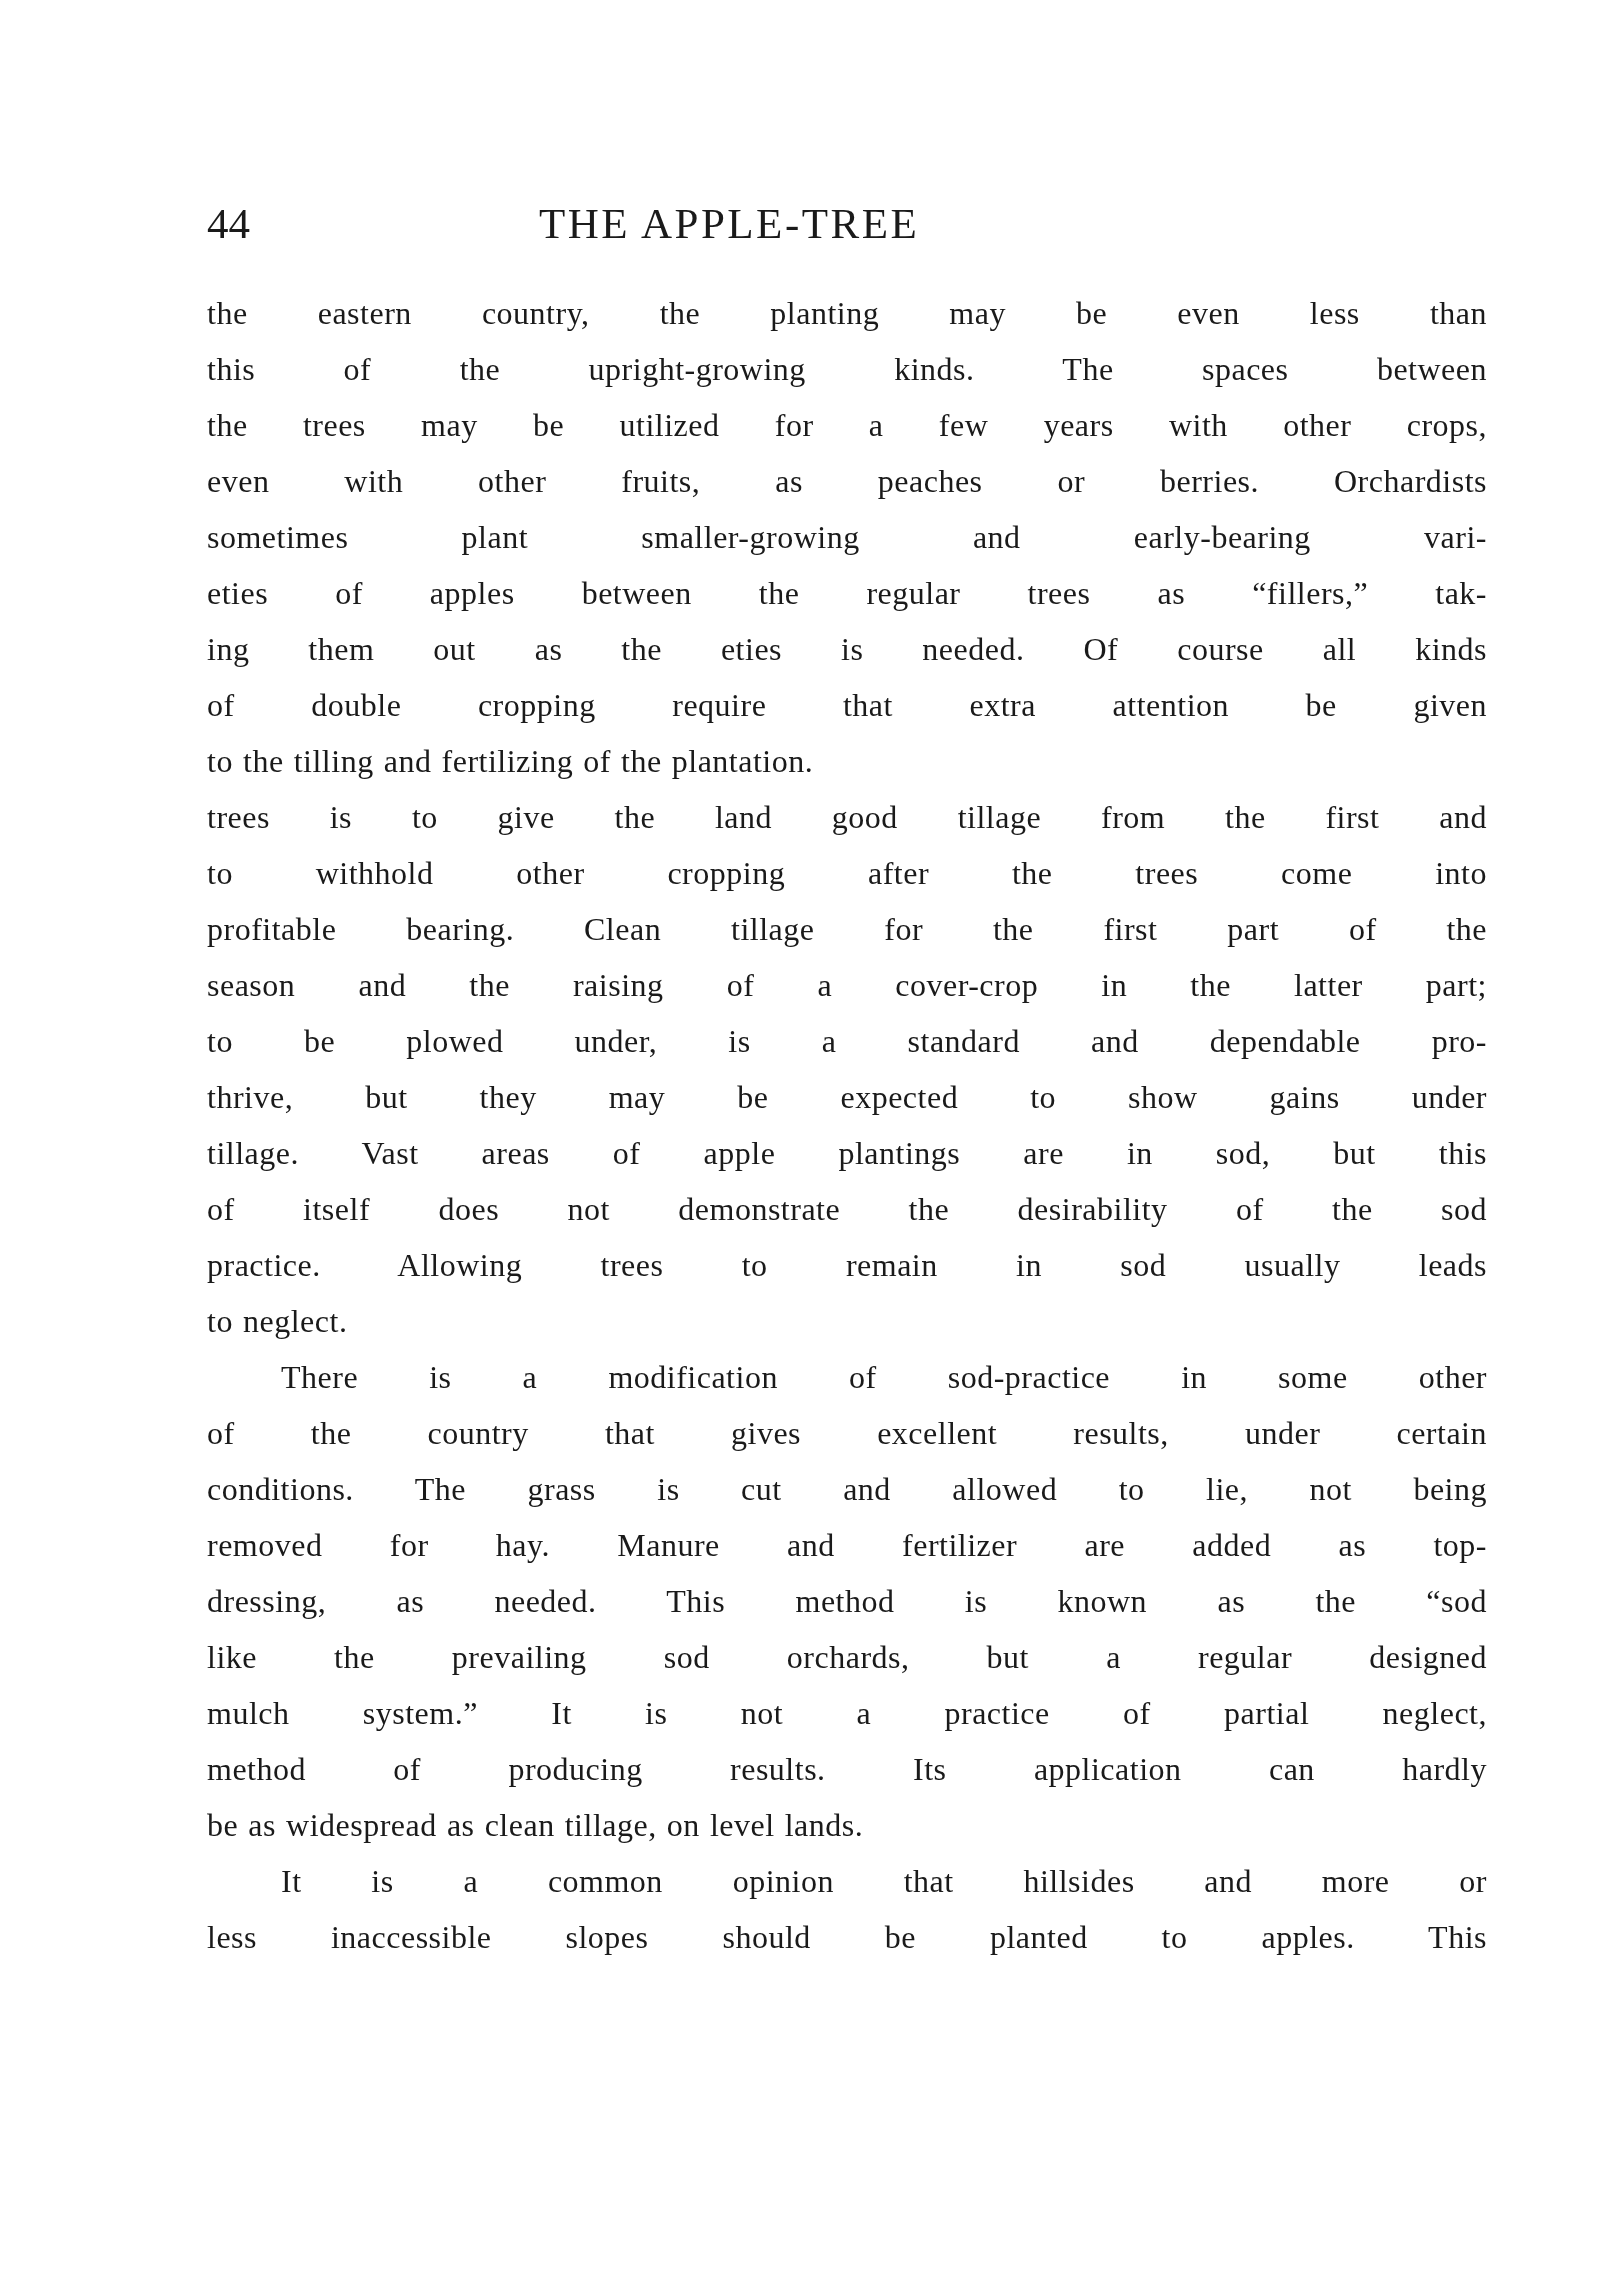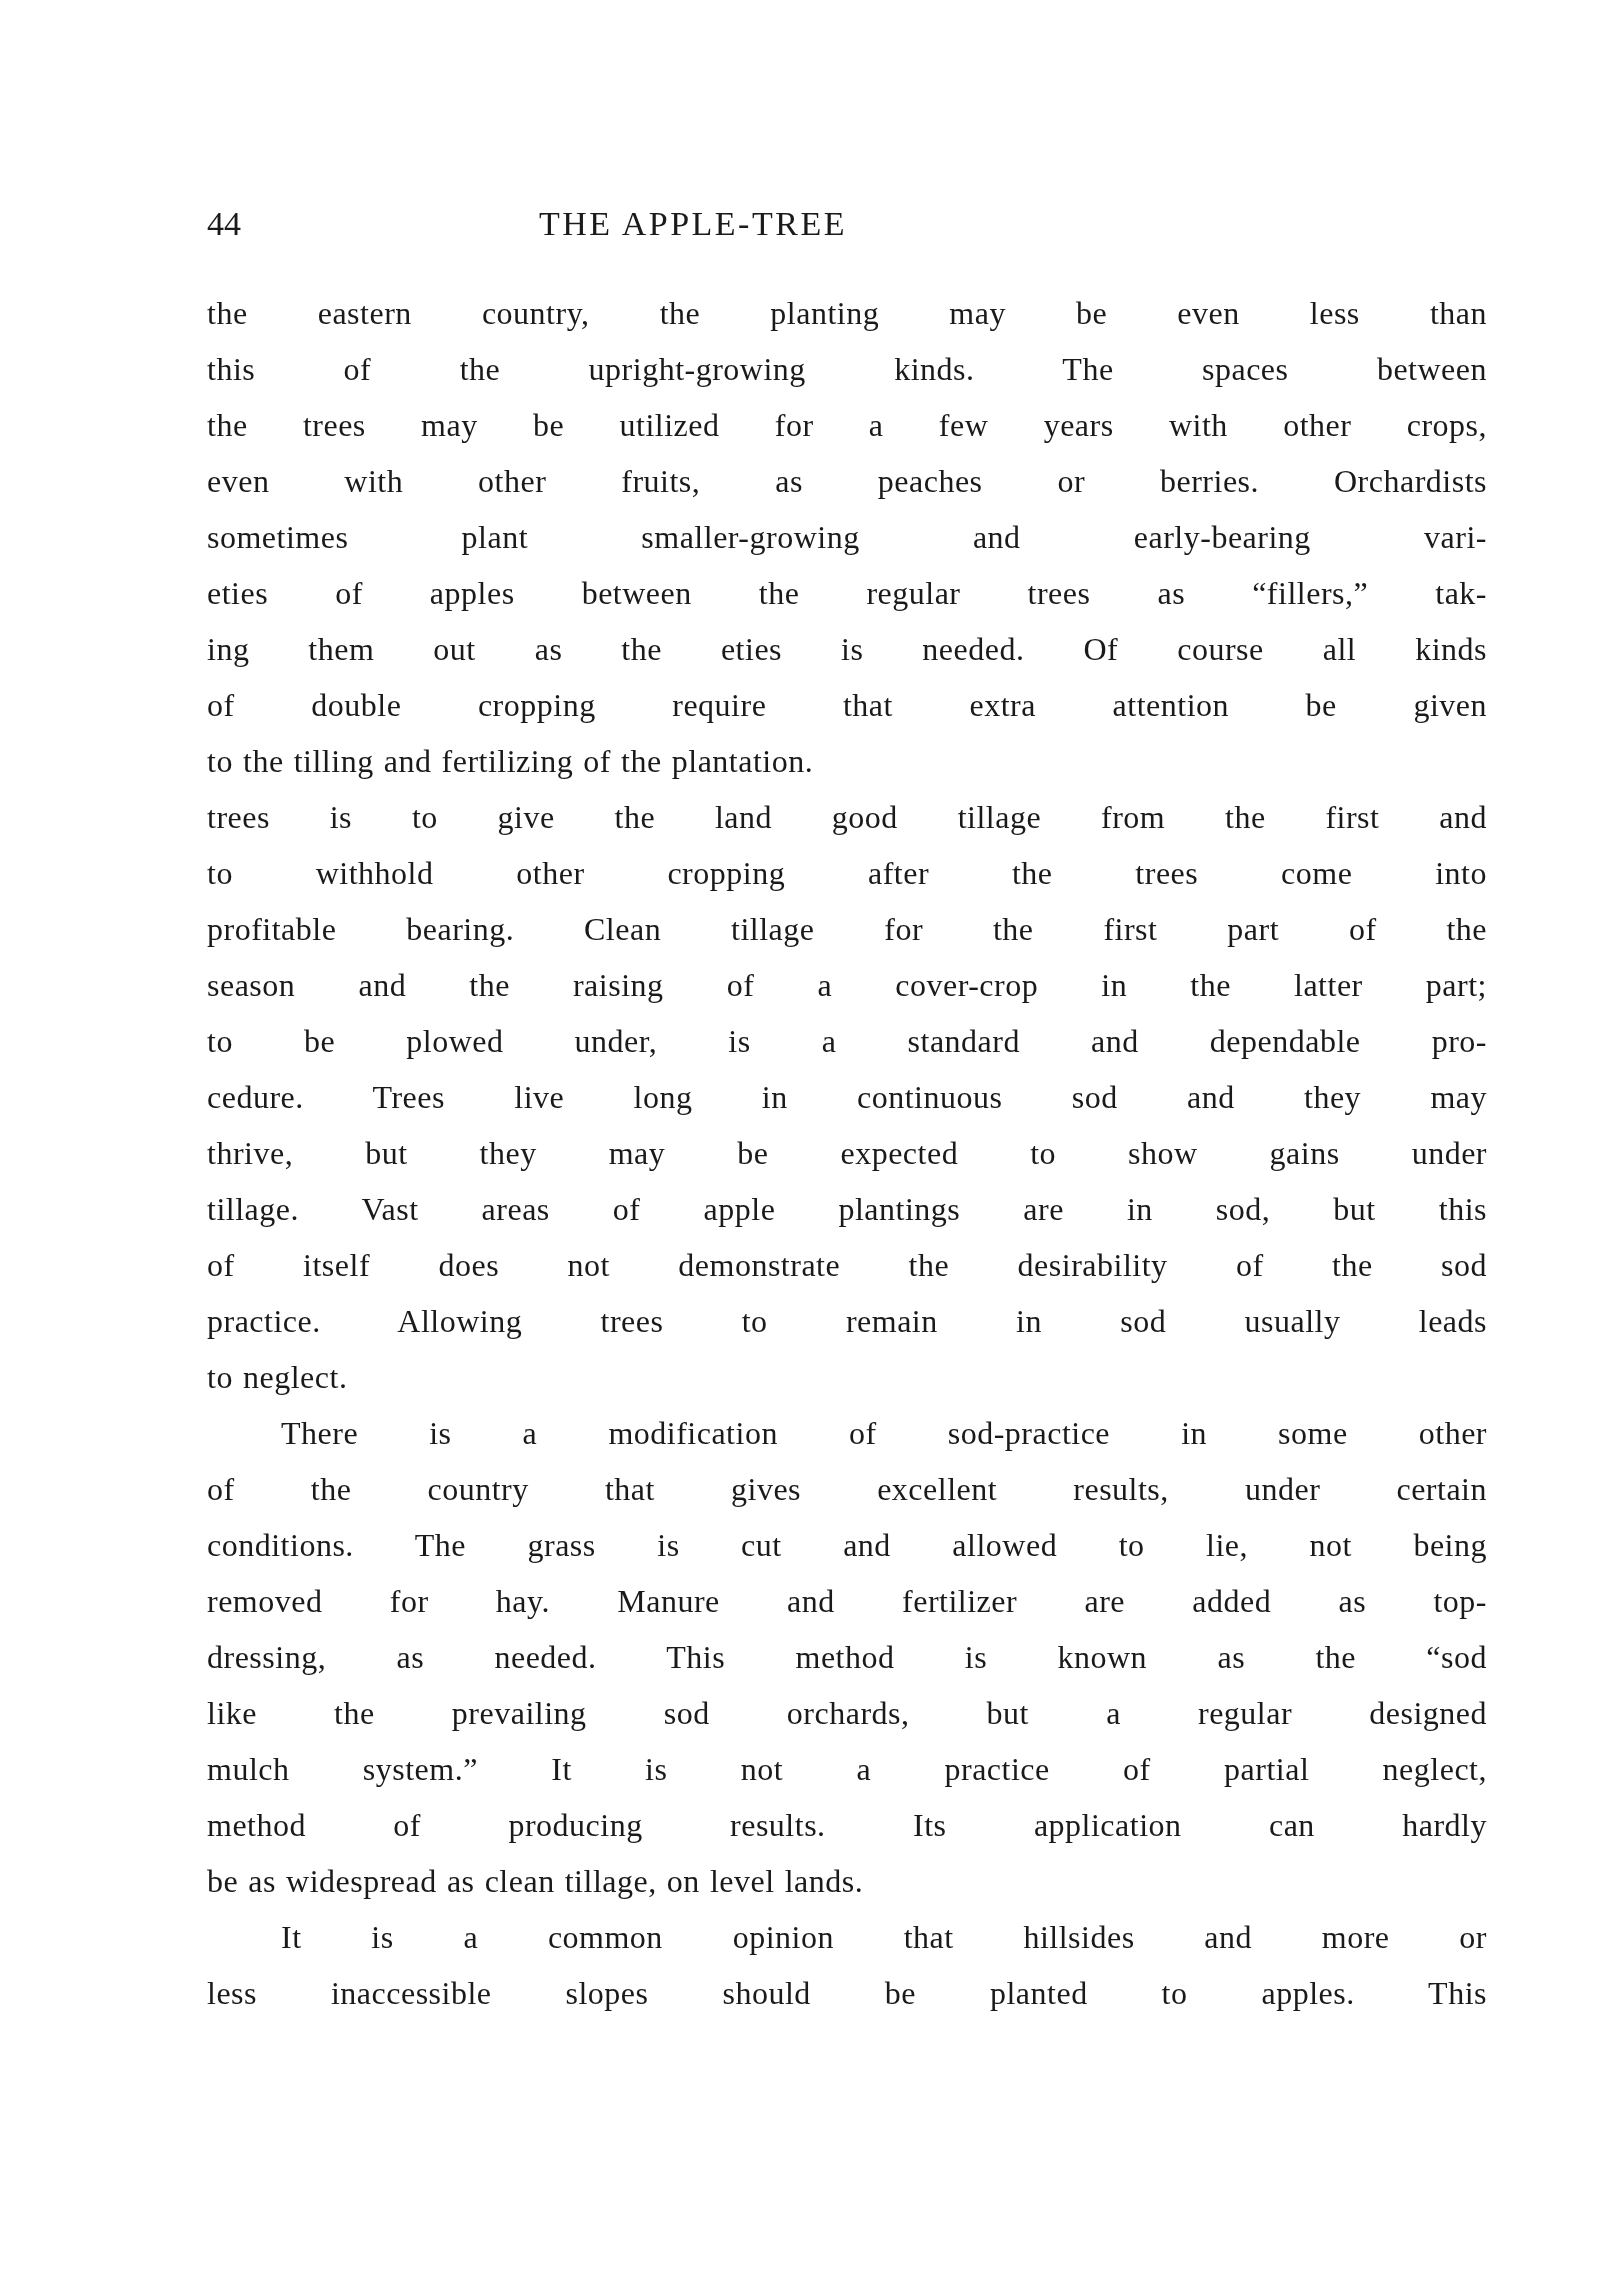--- a/index.html
+++ b/index.html
@@ -1,18 +1,18 @@
 <!DOCTYPE html>
 <html style="font-size:13px"><head>
 <meta charset="utf-8">
 <style>
   html, body { margin: 0; padding: 0; background: #ffffff; }
   body { width: 1623px; height: 2284px; position: relative; overflow: hidden; }
   .page { position: absolute; left: 0; top: 0; width: 1623px; height: 2284px; background: #ffffff; color: #1a1a1a; font-family: "Liberation Serif", "DejaVu Serif", serif; }
-  .running-head { position: absolute; left: 207px; top: 196px; width: 1280px; height: 56px; line-height: 56px; font-size: 34px; }
+  .running-head { position: absolute; left: 207px; top: 196px; width: 1280px; height: 56px; line-height: 56px; font-size: 43px; }
   .page-number { position: absolute; left: 0; top: 0; }
   .running-title { position: absolute; left: 332px; top: 0; letter-spacing: 2.5px; }
   .body-text { position: absolute; left: 207px; top: 285px; width: 1280px; font-size: 32px; line-height: 56px; letter-spacing: 0.5px; word-spacing: 1.6px; }
   .line { display: block; white-space: nowrap; text-align: justify; text-align-last: justify; height: 56px; overflow: visible; }
   .line.last { text-align-last: left; }
   .line.indent { padding-left: 74px; }
 </style>
 </head>
 <body>
 
@@ -35,21 +35,20 @@
       <span class="line">of double cropping require that extra attention be given</span>
       <span class="line last">to the tilling and fertilizing of the plantation.</span>
     </div>
 
     <div>
       <span class="line">trees is to give the land good tillage from the first and</span>
       <span class="line">to withhold other cropping after the trees come into</span>
       <span class="line">profitable bearing. Clean tillage for the first part of the</span>
       <span class="line">season and the raising of a cover-crop in the latter part;</span>
       <span class="line">to be plowed under, is a standard and dependable pro-</span>
-      <span class="line">cedure. Trees live long in continuous sod and they may</span>
       <span class="line">thrive, but they may be expected to show gains under</span>
       <span class="line">tillage. Vast areas of apple plantings are in sod, but this</span>
       <span class="line">of itself does not demonstrate the desirability of the sod</span>
       <span class="line">practice. Allowing trees to remain in sod usually leads</span>
       <span class="line last">to neglect.</span>
     </div>
 
     <div>
       <span class="line indent">There is a modification of sod-practice in some other</span>
       <span class="line">of the country that gives excellent results, under certain</span>

